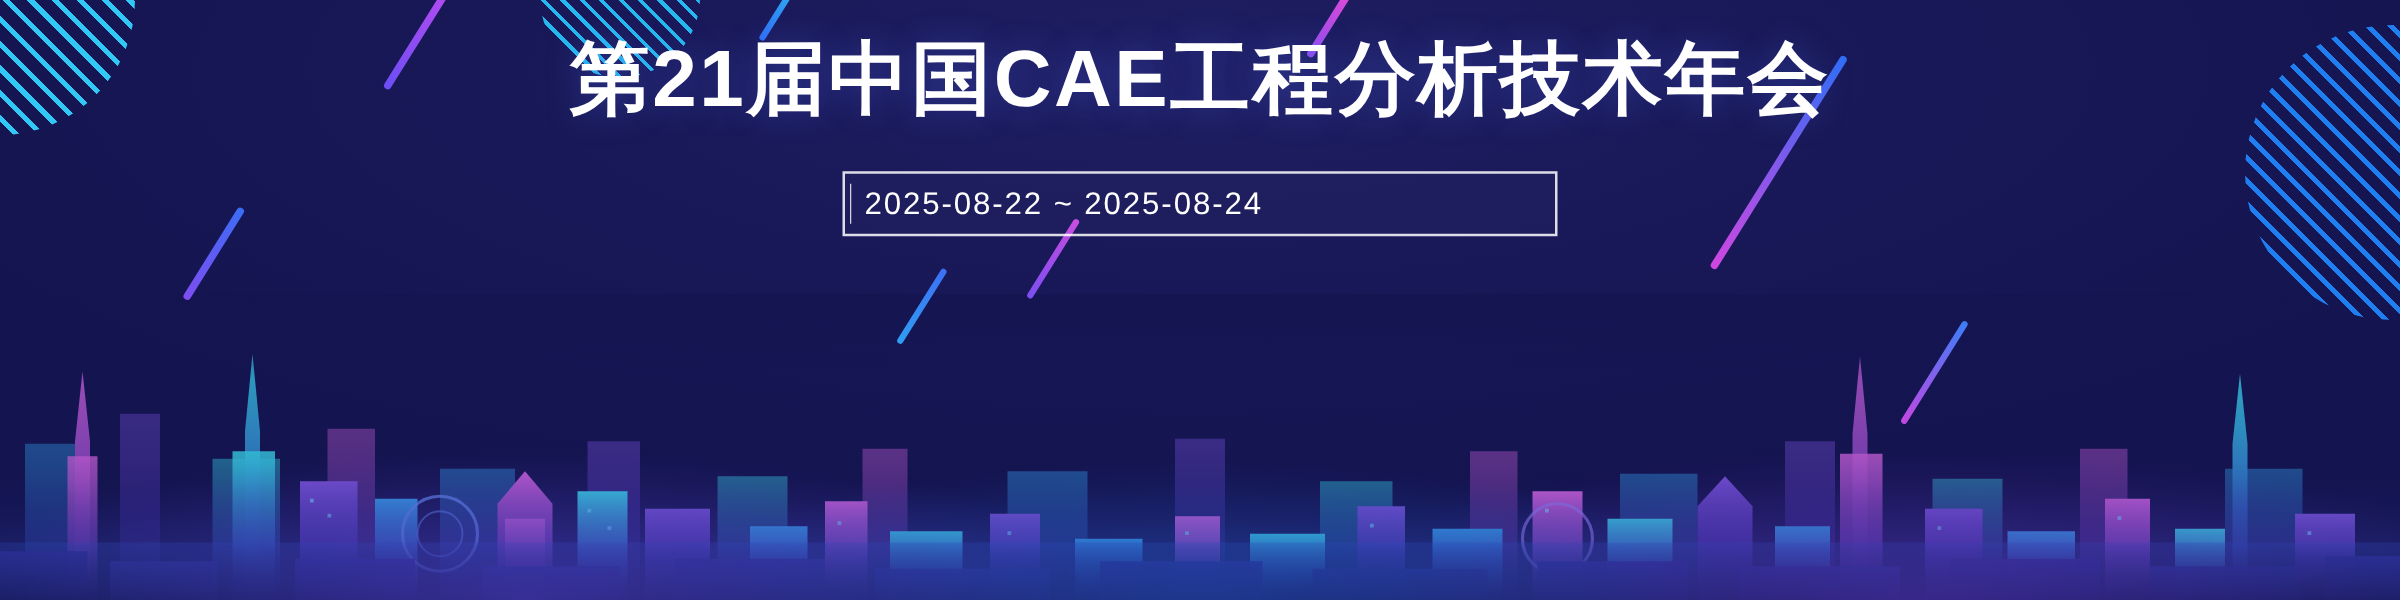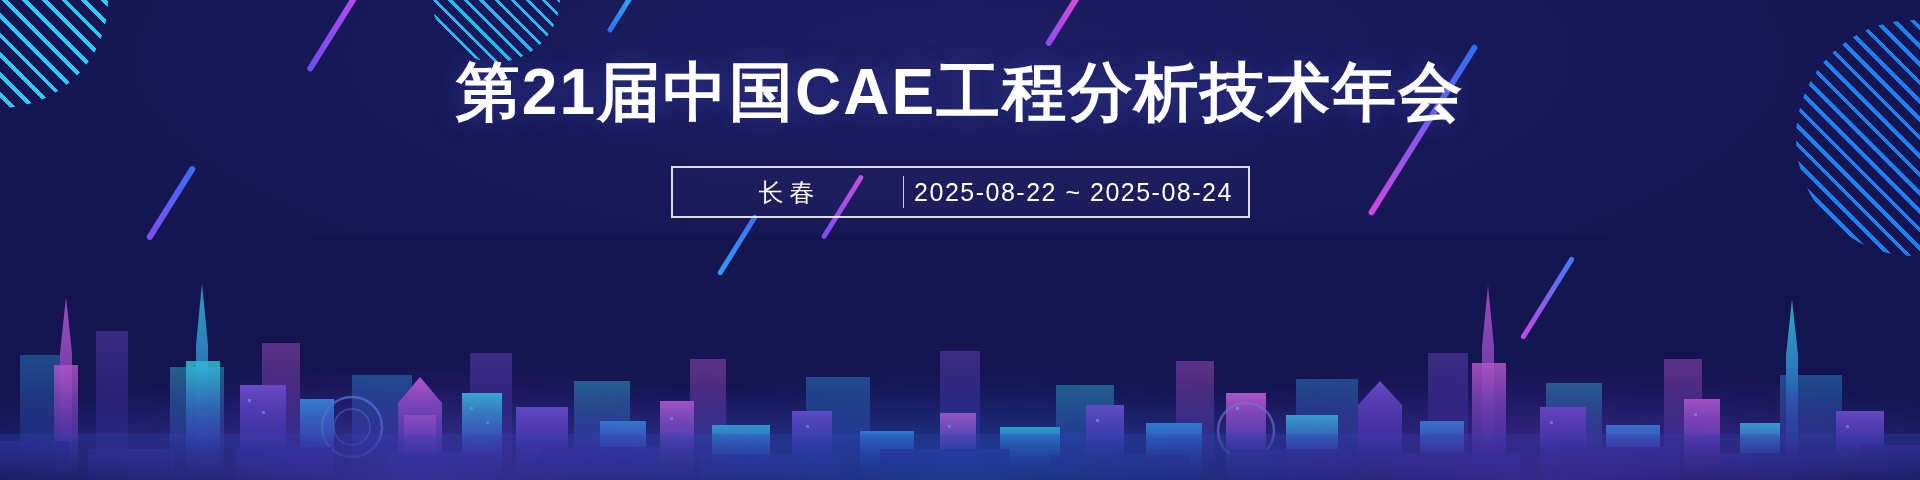--- a/index.html
+++ b/index.html
@@ -93,21 +93,21 @@
     pointer-events:none;
   }
   .haze{
     position:absolute;left:0;right:0;bottom:0;height:245px;
     background:linear-gradient(180deg,rgba(20,20,80,.85) 0%,rgba(20,20,80,.15) 28%,rgba(20,20,80,0) 55%);
     pointer-events:none;
   }
 
   
   .content{position:absolute;inset:0;display:flex;flex-direction:column;align-items:center;}
-  .title-wrap{margin-top:56px;text-align:right;}
+  .title-wrap{margin-top:27px;text-align:right;}
   .title-line{
     color:#ffffff;
     font-family:"Liberation Sans","DejaVu Sans",sans-serif;
     font-weight:700;
     font-size:64px;
     line-height:72px;
     letter-spacing:2px;
     white-space:nowrap;
     text-shadow:0 0 26px rgba(90,120,255,.30);
   }
@@ -291,19 +291,18 @@
   <div class="streak" id="deco-streak-6"></div>
   <div class="streak" id="deco-streak-7"></div>
   <div class="streak" id="deco-streak-8"></div>
 
   <div class="content">
     <div class="title-wrap">
       <div class="title-line">第21届中国CAE工程分析技术年会</div>
     </div>
 
     <div class="info-box">
-      <div class="info-cell location">长春</div>
       <div class="info-divider"></div>
       <div class="info-cell date">2025-08-22 ~ 2025-08-24</div>
     </div>
   </div>
 
 </div>
 
 </body></html>

